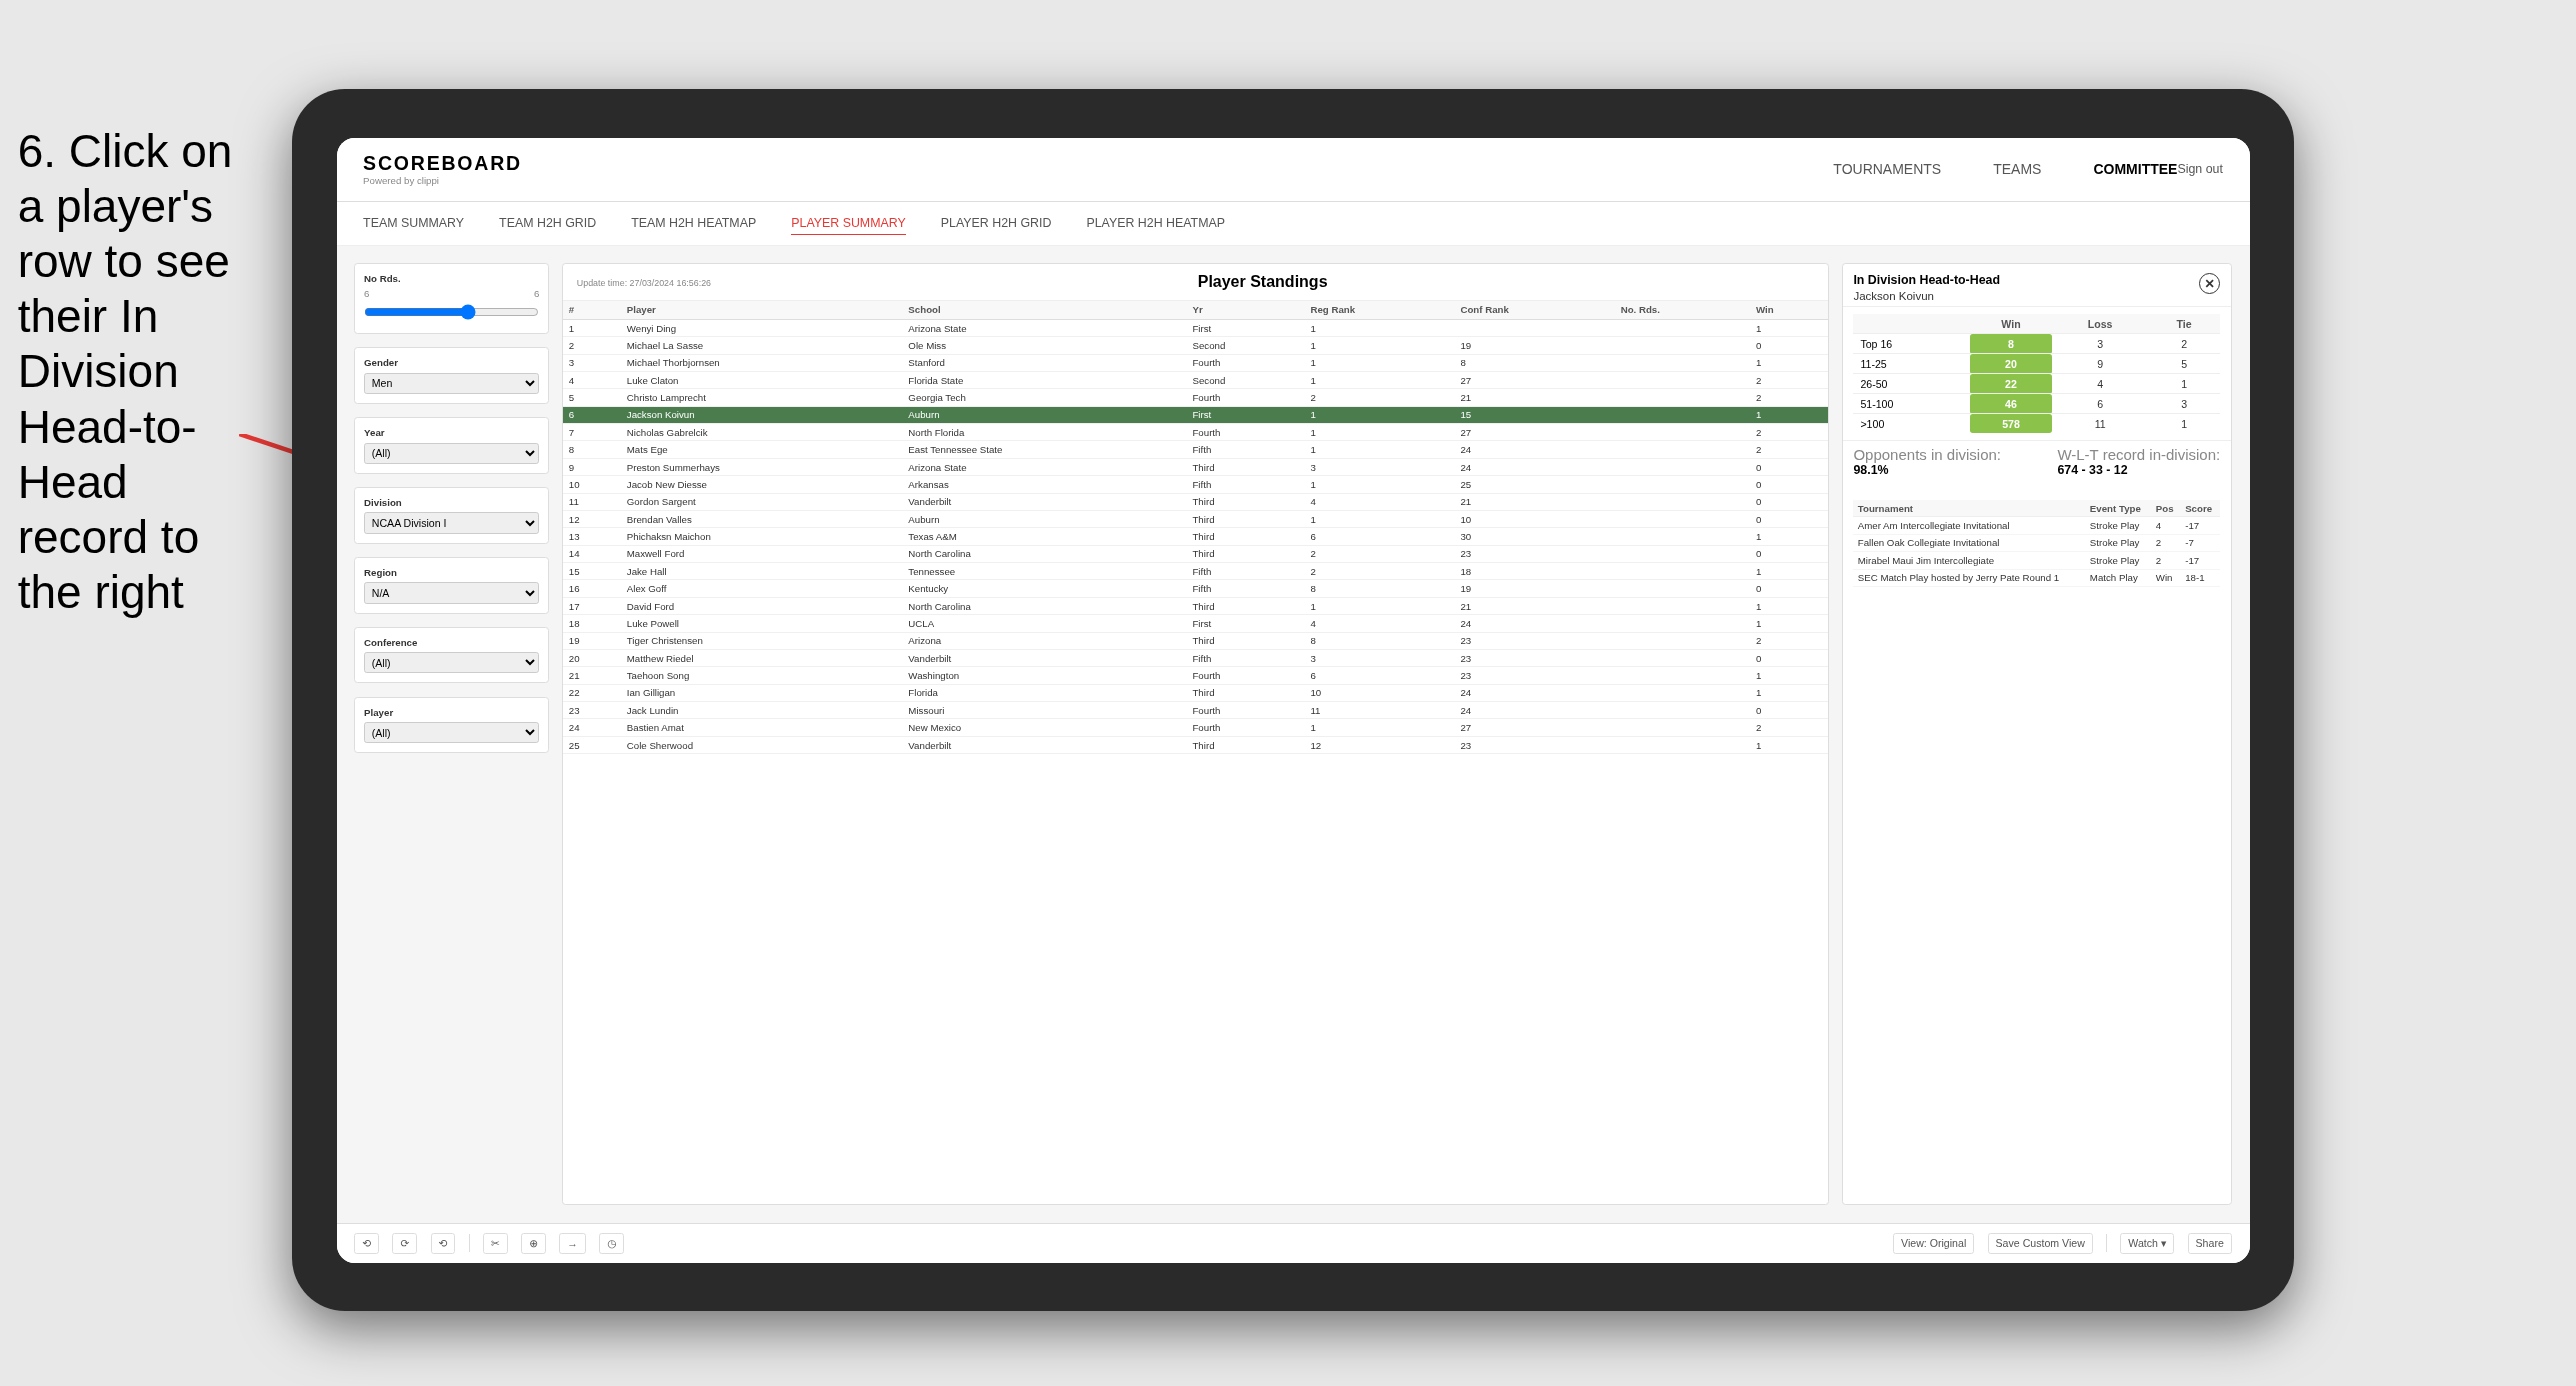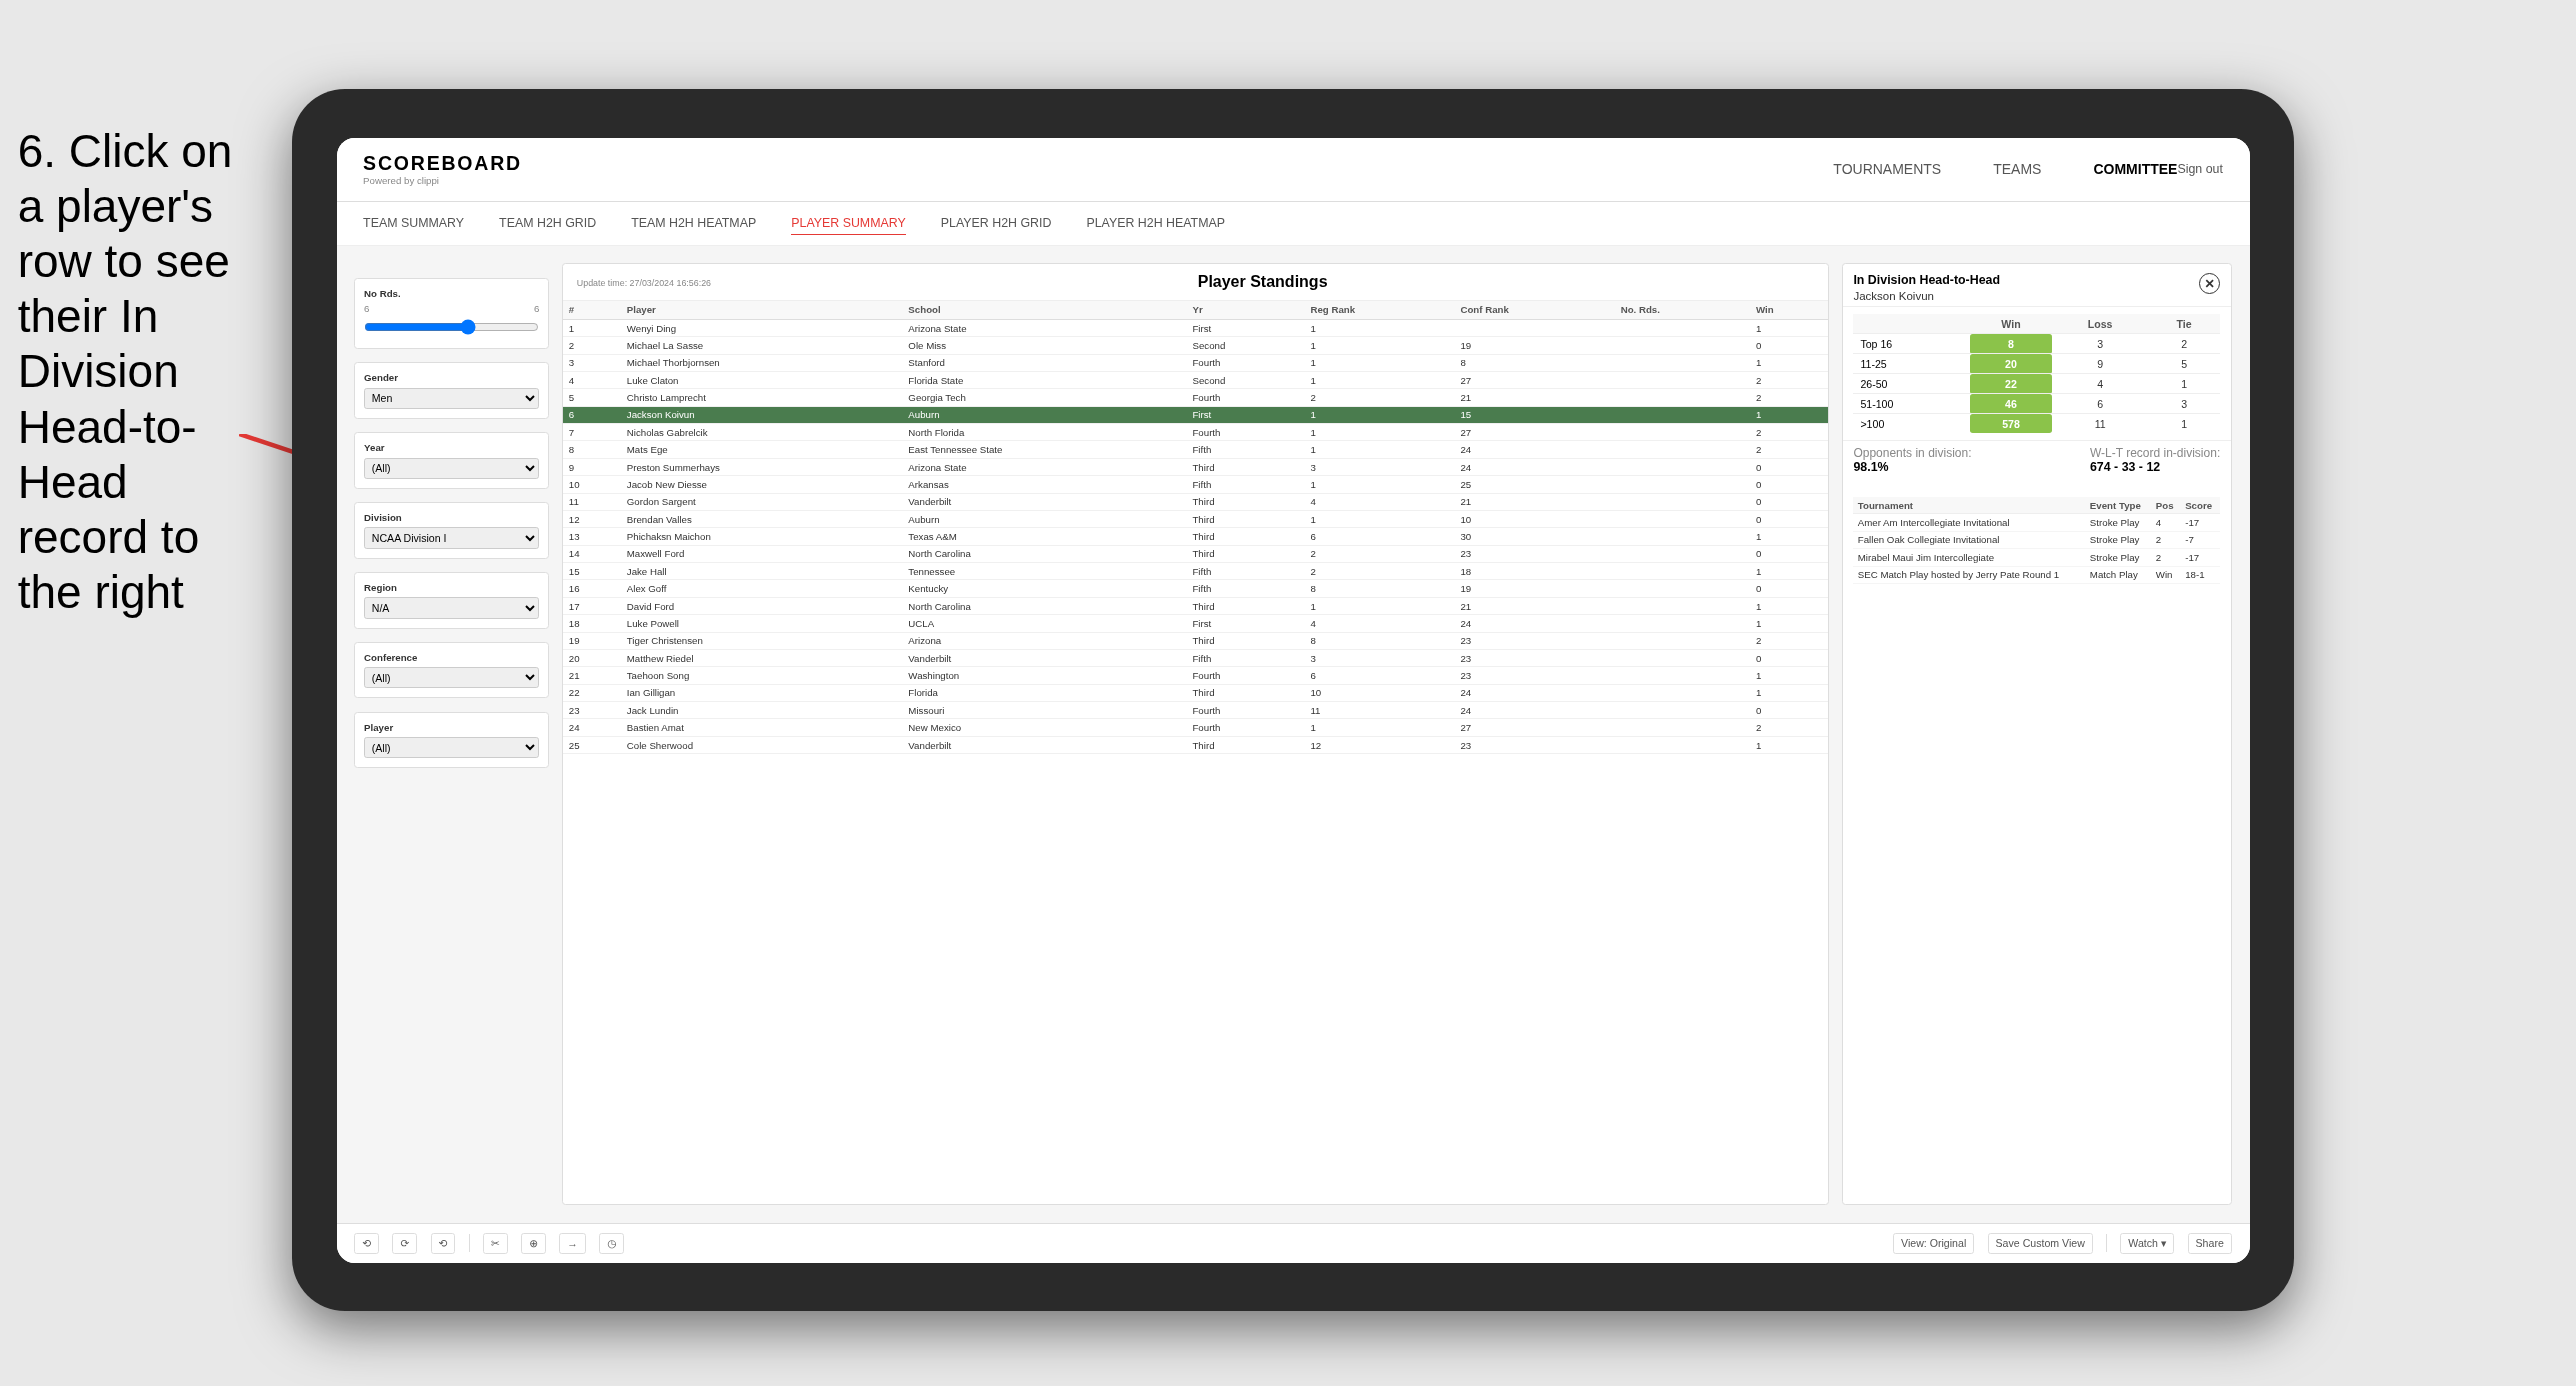--- a/index.html
+++ b/index.html
@@ -174,21 +174,20 @@
       padding: 2.7px;
       border: 0.9px solid #ccc;
       border-radius: 2.7px;
     }
 
     .no-rds-section {
       background: #fff;
       border: 0.9px solid #ddd;
       border-radius: 3.5px;
       padding: 8.9px;
-      margin-top: 15px;
     }
 
     
     .center-panel {
       flex: 1;
       display: flex;
       flex-direction: column;
       gap: 8.9px;
       min-width: 0;
     }
@@ -382,21 +381,21 @@
       color: #000;
     }
 
     .h2h-record {
       font-size: 12.4px;
       font-weight: 700;
       color: #000;
     }
 
     .h2h-label {
-      font-size: 12px;
+      font-size: 15px;
       color: #888;
     }
 
     
     .tournament-table {
       width: 100%;
       border-collapse: collapse;
       font-size: 9.7px;
       margin-top: 12px;
     }

